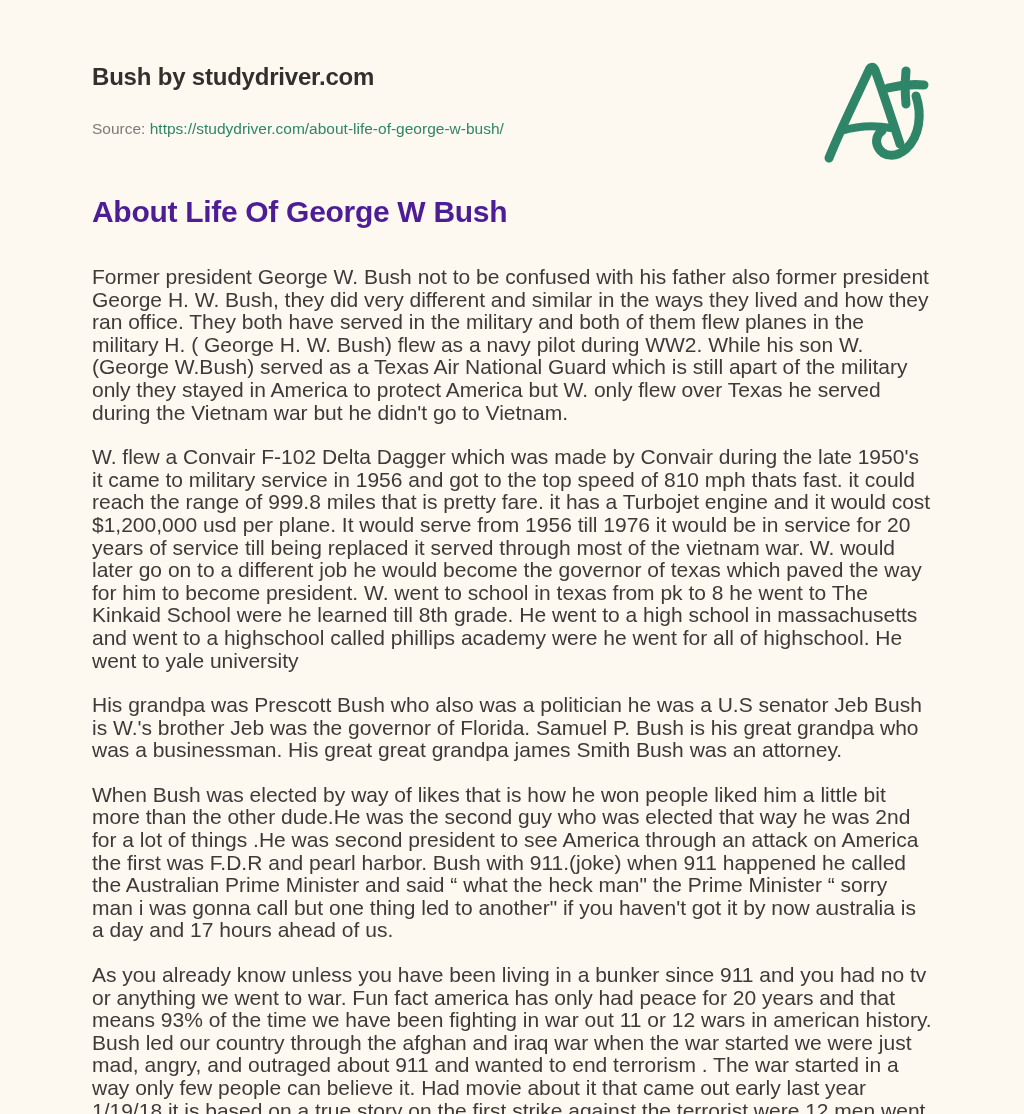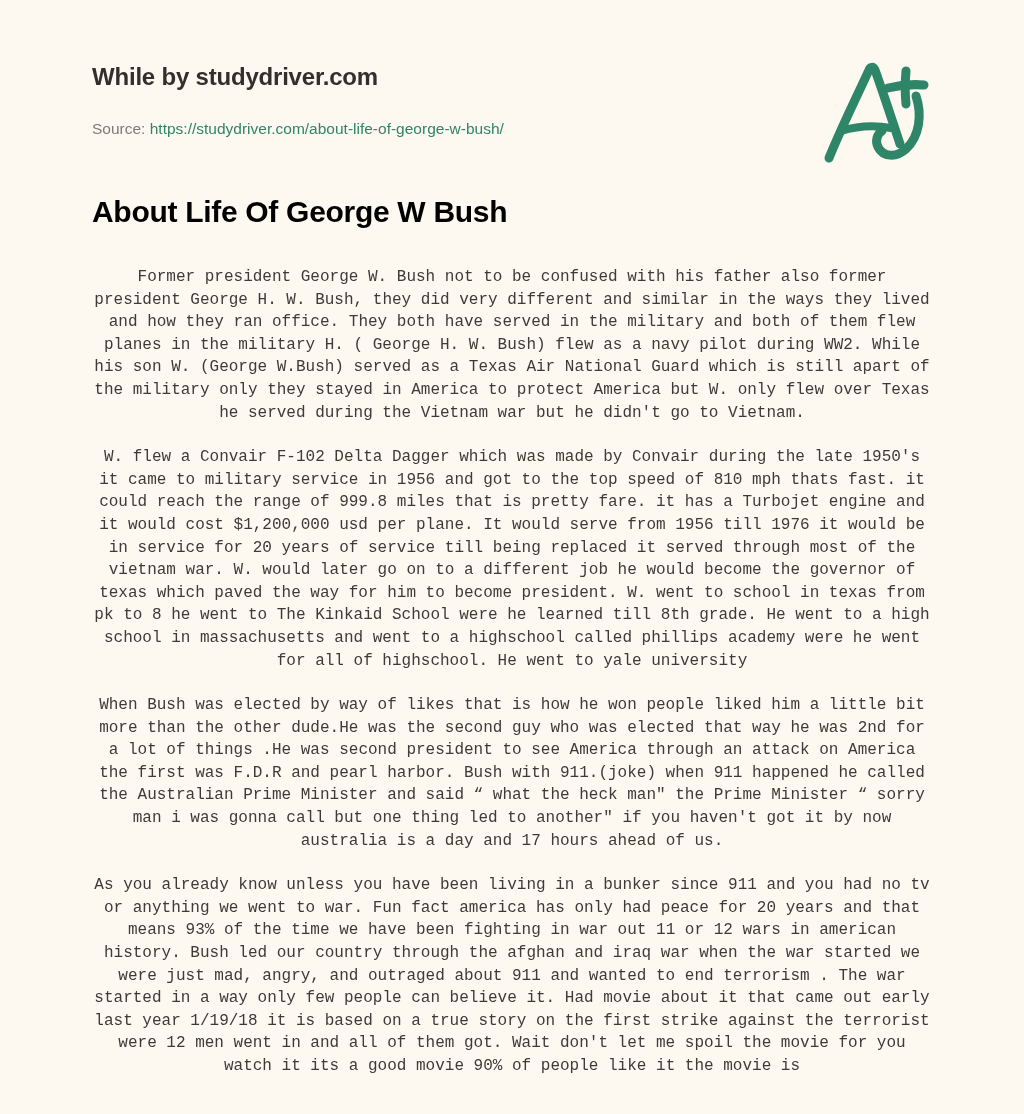--- a/index.html
+++ b/index.html
@@ -66,58 +66,58 @@
   
   .article {
     padding-top: 82px;
   }
 
   .article-title {
     margin: 0 0 36px 0;
     font-size: 30px;
     font-weight: bold;
     letter-spacing: -0.3px;
-    color: #000000;
+    color: #4c1d95;
     line-height: 1.2;
   }
 
   .article-body p {
     margin: 0 0 22px 0;
-    font-size: 16px;
+    font-size: 21px;
     line-height: 22.6px;
     color: #3f3a38;
-    text-align: center;
+    text-align: left;
     max-width: 846px;
-    font-family: Liberation Mono, monospace;
   }
   .article-body p:last-child { margin-bottom: 0; margin-top: 20px; }
 </style>
 </head>
 <body>
 
 <div class="page">
 
   <div class="header">
-    <div class="brand-line">While by studydriver.com</div>
+    <div class="brand-line">Bush by studydriver.com</div>
     <div class="source-line"><span>Source:</span> <a class="source-url" href="#">https://studydriver.com/about-life-of-george-w-bush/</a></div>
 
     <svg class="logo" viewBox="0 0 128 118" xmlns="http://www.w3.org/2000/svg">
       <g fill="none" stroke="#2f8568" stroke-linecap="round" stroke-linejoin="round">
         <path d="M17 106 C 30 74, 46 42, 57 18 C 58 15, 61 14, 63 18 C 71 40, 80 68, 88 92" stroke-width="9"></path>
         <path d="M29 79 C 45 74, 63 73, 79 76" stroke-width="8"></path>
         <path d="M76 36 C 88 33, 100 32, 112 33" stroke-width="9"></path>
         <path d="M94 19 C 93 30, 93 42, 94 52" stroke-width="9"></path>
         <path d="M104 44 C 110 62, 108 84, 94 97 C 84 106, 71 105, 66 95 C 63 89, 65 82, 70 79" stroke-width="9"></path>
       </g>
     </svg>
   </div>
 
   <div class="article">
     <h1 class="article-title">About Life Of George W Bush</h1>
     <div class="article-body">
       <p>Former president George W. Bush not to be confused with his father also former president George H. W. Bush, they did very different and similar in the ways they lived and how they ran office. They both have served in the military and both of them flew planes in the military H. ( George H. W. Bush) flew as a navy pilot during WW2. While his son W. (George W.Bush) served as a Texas Air National Guard which is still apart of the military only they stayed in America to protect America but W. only flew over Texas he served during the Vietnam war but he didn't go to Vietnam.</p>
       <p>W. flew a Convair F-102 Delta Dagger which was made by Convair during the late 1950's it came to military service in 1956 and got to the top speed of 810 mph thats fast. it could reach the range of 999.8 miles that is pretty fare. it has a Turbojet engine and it would cost $1,200,000 usd per plane. It would serve from 1956 till 1976 it would be in service for 20 years of service till being replaced it served through most of the vietnam war. W. would later go on to a different job he would become the governor of texas which paved the way for him to become president. W. went to school in texas from pk to 8 he went to The Kinkaid School were he learned till 8th grade. He went to a high school in massachusetts and went to a highschool called phillips academy were he went for all of highschool. He went to yale university</p>
+      <p>His grandpa was Prescott Bush who also was a politician he was a U.S senator Jeb Bush is W.'s brother Jeb was the governor of Florida. Samuel P. Bush is his great grandpa who was a businessman. His great great grandpa james Smith Bush was an attorney.</p>
       <p>When Bush was elected by way of likes that is how he won people liked him a little bit more than the other dude.He was the second guy who was elected that way he was 2nd for a lot of things .He was second president to see America through an attack on America the first was F.D.R and pearl harbor. Bush with 911.(joke) when 911 happened he called the Australian Prime Minister and said “ what the heck man" the Prime Minister “ sorry man i was gonna call but one thing led to another" if you haven't got it by now australia is a day and 17 hours ahead of us.</p>
       <p>As you already know unless you have been living in a bunker since 911 and you had no tv or anything we went to war. Fun fact america has only had peace for 20 years and that means 93% of the time we have been fighting in war out 11 or 12 wars in american history. Bush led our country through the afghan and iraq war when the war started we were just mad, angry, and outraged about 911 and wanted to end terrorism . The war started in a way only few people can believe it. Had movie about it that came out early last year 1/19/18 it is based on a true story on the first strike against the terrorist were 12 men went in and all of them got. Wait don't let me spoil the movie for you watch it its a good movie 90% of people like it the movie is</p>
     </div>
   </div>
 
 </div>
 
 </body></html>

